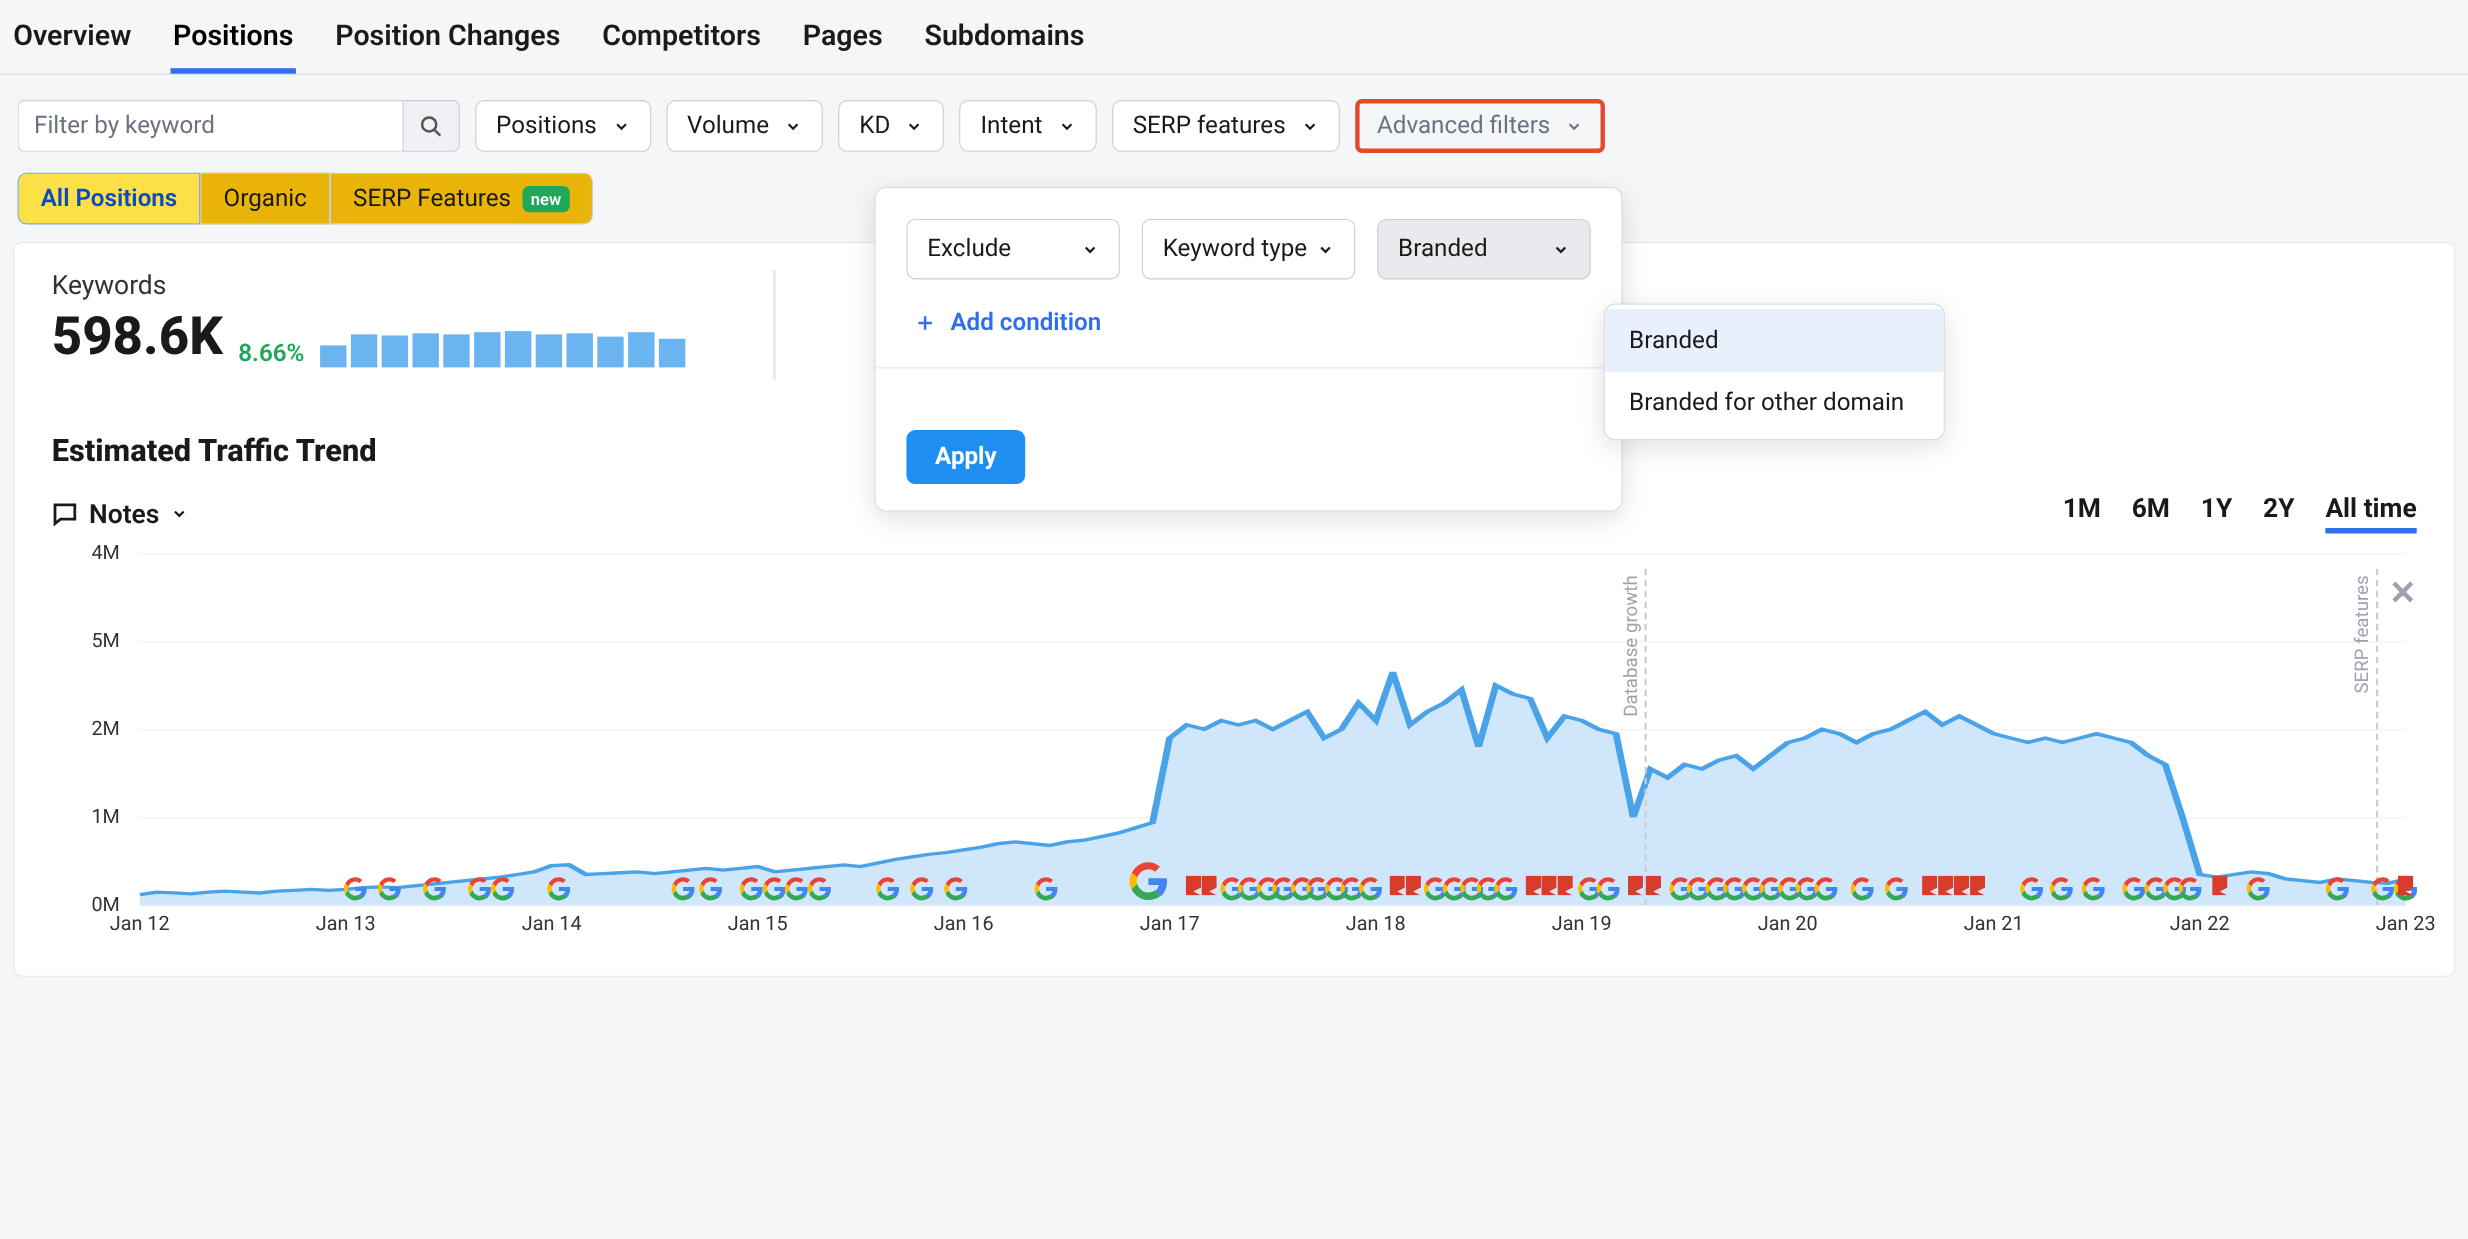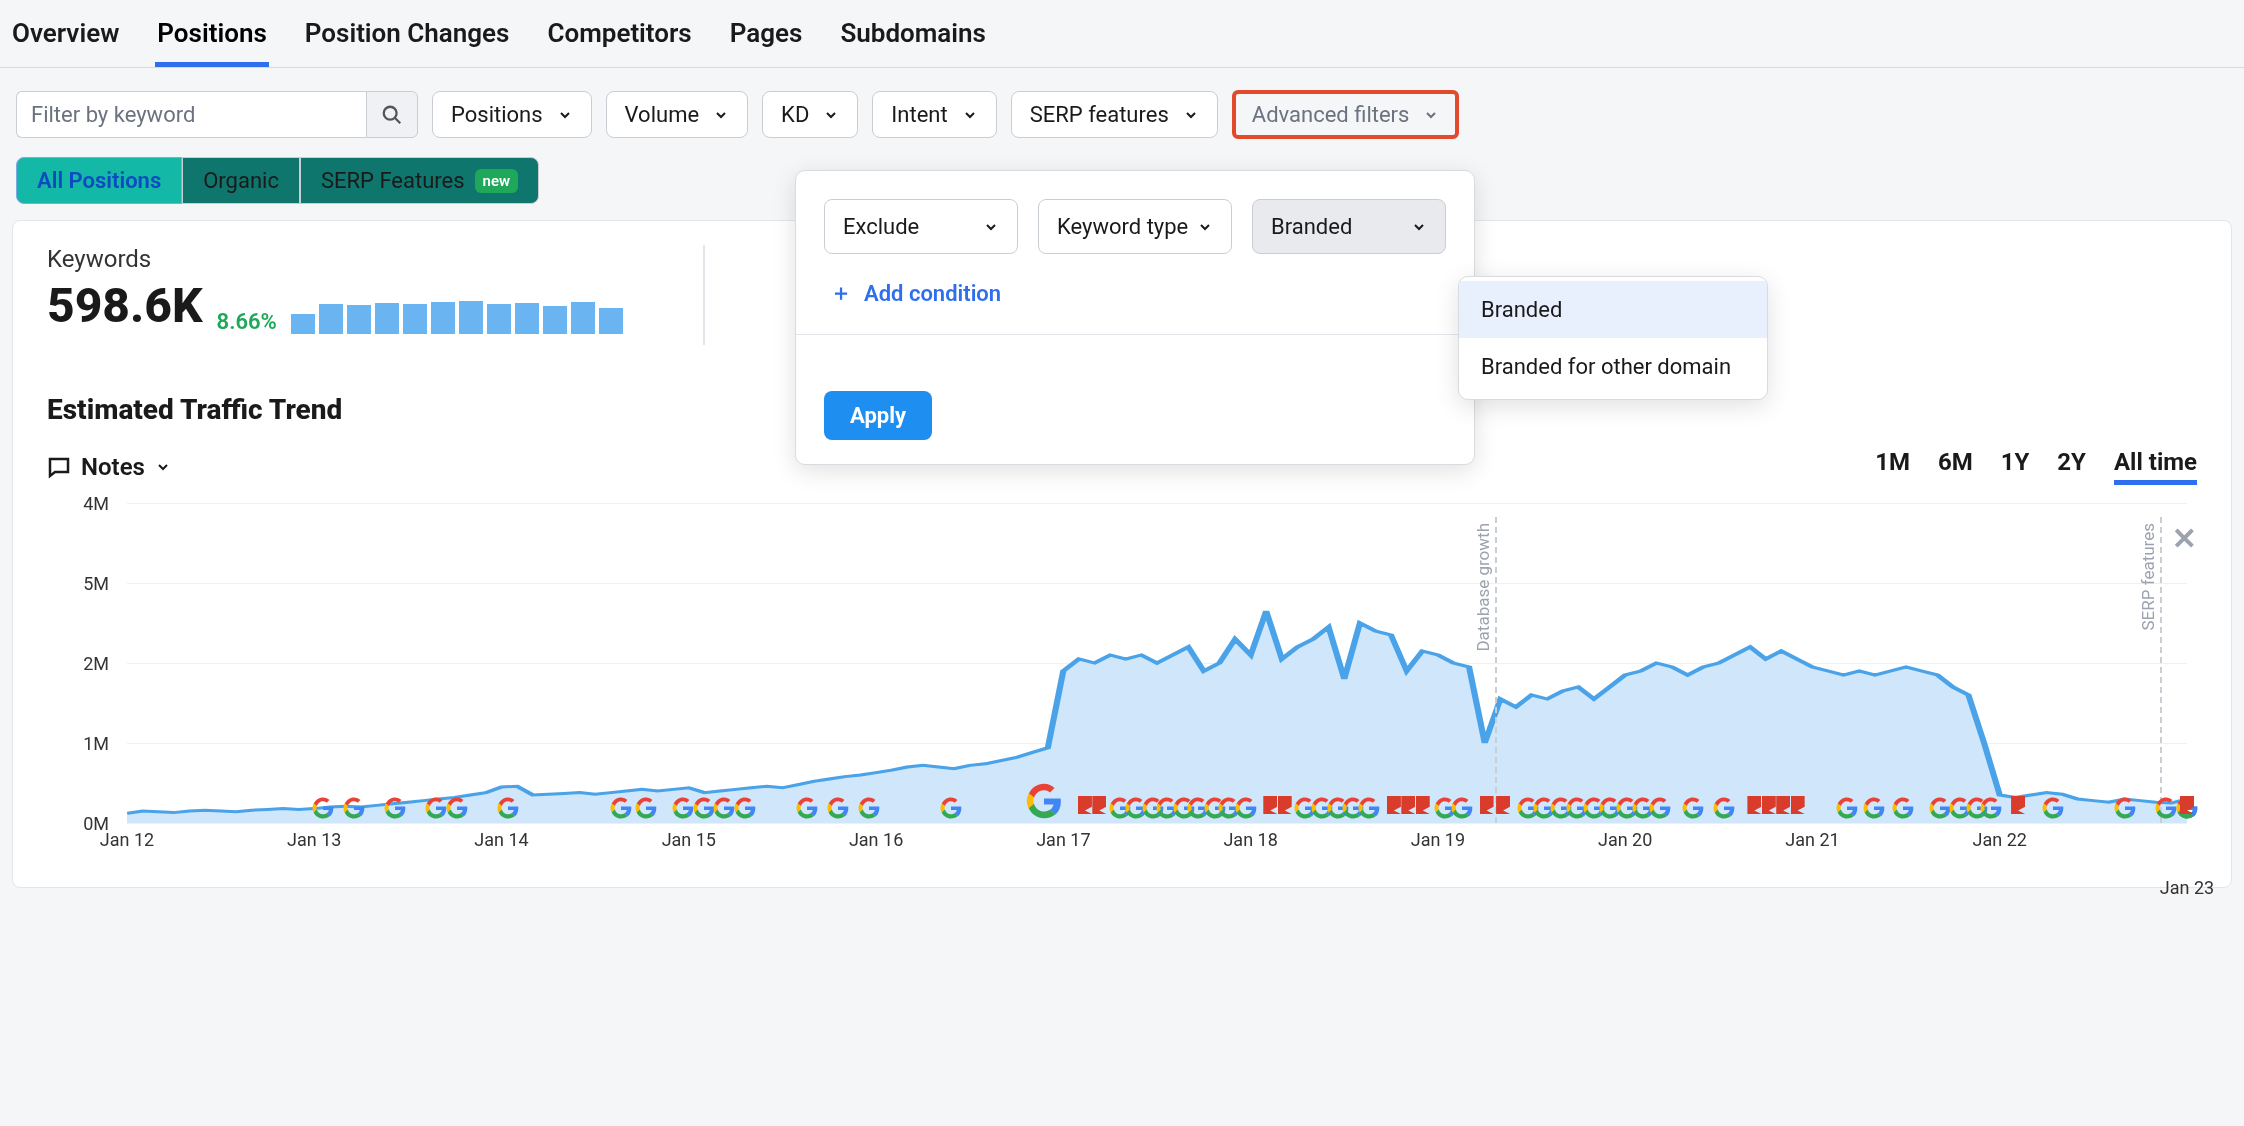--- a/index.html
+++ b/index.html
@@ -16,24 +16,24 @@
   .search-box { display:flex; }
   .search-input { border:1px solid #c9cdd4; border-right:none; border-radius:6px 0 0 6px; padding:10px 14px; font-size:22px; width:350px; background:#fff; }
   .search-input::placeholder { color:#6b7280; }
   .search-btn { border:1px solid #c9cdd4; border-radius:0 6px 6px 0; background:#f0f1f4; width:52px; display:flex; align-items:center; justify-content:center; cursor:pointer; }
   .pill { border:1px solid #c9cdd4; border-radius:8px; background:#fff; padding:10px 18px; font-size:22px; display:flex; align-items:center; gap:14px; cursor:pointer; color:#1a1a1a; }
   .pill .chev { font-size:12px; }
   .adv-filters { border:4px solid #e34a2c; border-radius:6px; padding:8px 16px; color:#6b7280; display:flex; align-items:center; gap:14px; font-size:22px; cursor:pointer; }
 
   
   .segmented { display:flex; padding:0 4px 16px 4px; }
-  .seg { border:1px solid #c9cdd4; padding:10px 20px; font-size:22px; background:#0f766e; cursor:pointer; display:flex; align-items:center; gap:10px; }
+  .seg { border:1px solid #c9cdd4; padding:10px 20px; font-size:22px; background:#eab308; cursor:pointer; display:flex; align-items:center; gap:10px; }
   .seg:first-child { border-radius:8px 0 0 8px; }
   .seg:last-child { border-radius:0 8px 8px 0; }
-  .seg.active { background:#14b8a6; border-color:#7da9e8; color:#0b4ac1; font-weight:600; }
+  .seg.active { background:#fde047; border-color:#7da9e8; color:#0b4ac1; font-weight:600; }
   .badge-new { background:#1fa85a; color:#fff; font-size:15px; padding:3px 8px; border-radius:6px; font-weight:600; }
 
   
   .card { background:#fff; border:1px solid #e2e5ea; border-radius:8px; padding:24px 34px 24px 34px; position:relative; }
   .stats { display:flex; gap:80px; }
   .stat-block .stat-label { font-size:24px; color:#333; margin-bottom:4px; }
   .stat-val-row { display:flex; align-items:flex-end; gap:14px; }
   .stat-value { font-size:48px; font-weight:800;text-align:right; }
   .stat-pct { font-size:22px; color:#1fa85a; font-weight:600; }
   .sparkline { display:flex; align-items:flex-end; gap:4px; height:36px; }
@@ -614,21 +614,21 @@
           <div class="x-tick" style="left: 9.09091%; top: 6px;">Jan 13</div>
           <div class="x-tick" style="left: 18.1818%; top: 6px;">Jan 14</div>
           <div class="x-tick" style="left: 27.2727%; top: 6px;">Jan 15</div>
           <div class="x-tick" style="left: 36.3636%; top: 6px; text-align: center;">Jan 16</div>
           <div class="x-tick" style="left: 45.4545%; top: 6px;">Jan 17</div>
           <div class="x-tick" style="left: 54.5455%; top: 6px;">Jan 18</div>
           <div class="x-tick" style="left: 63.6364%; top: 6px;">Jan 19</div>
           <div class="x-tick" style="left: 72.7273%; top: 6px;">Jan 20</div>
           <div class="x-tick" style="left: 81.8182%; top: 6px;">Jan 21</div>
           <div class="x-tick" style="left: 90.9091%; top: 6px;">Jan 22</div>
-          <div class="x-tick" style="left: 100%; top: 6px; margin-top: 48px;">Jan 23</div>
+          <div class="x-tick" style="left: 100%; top: 6px;">Jan 23</div>
         </div>
     </div>
   </div>
 </div>
 
 <div class="popover">
   <div class="pop-row">
     <div class="pop-select">
       <span>Exclude</span>
       <span class="chev">

